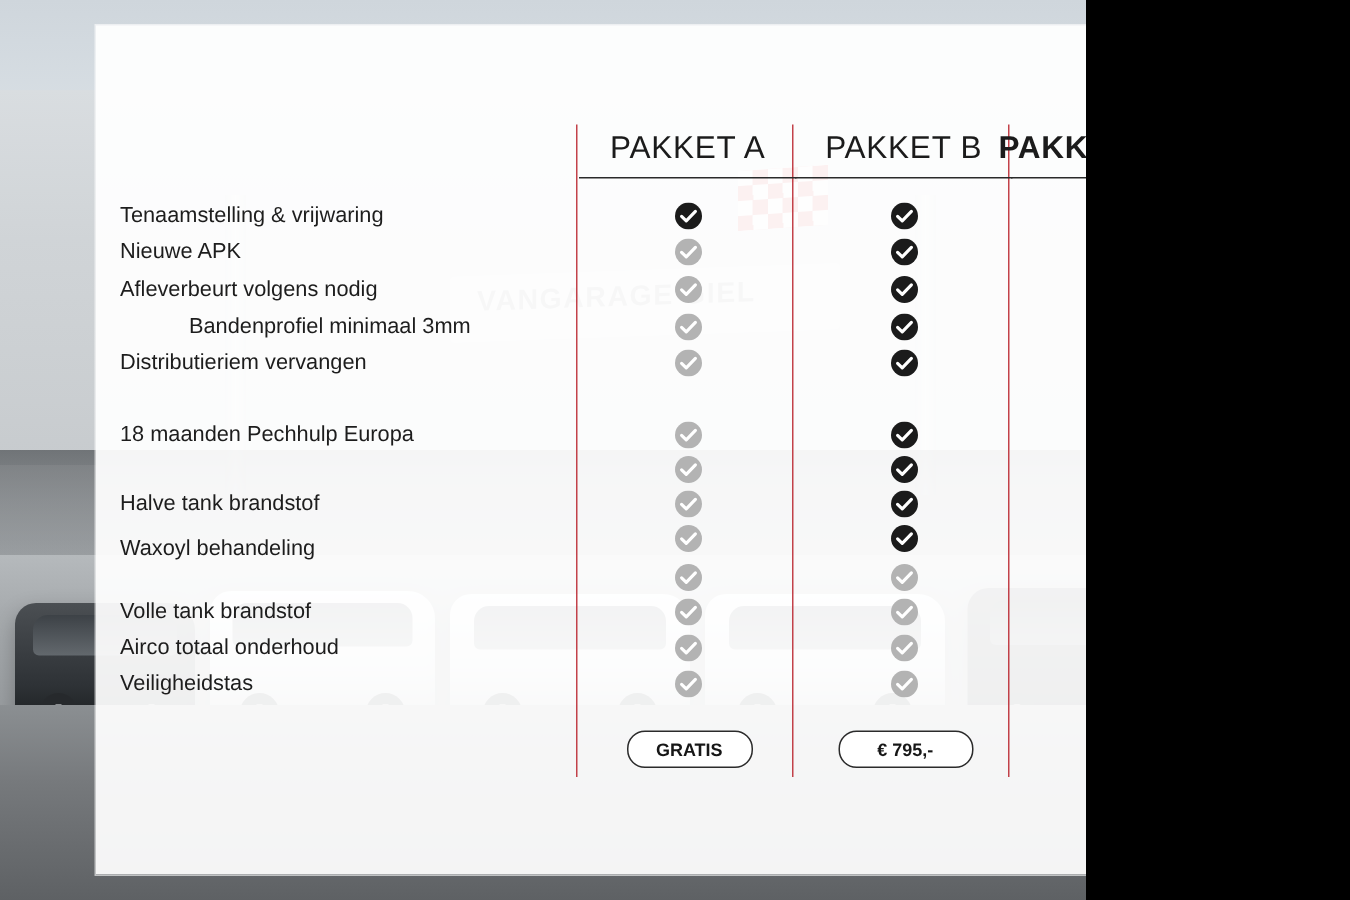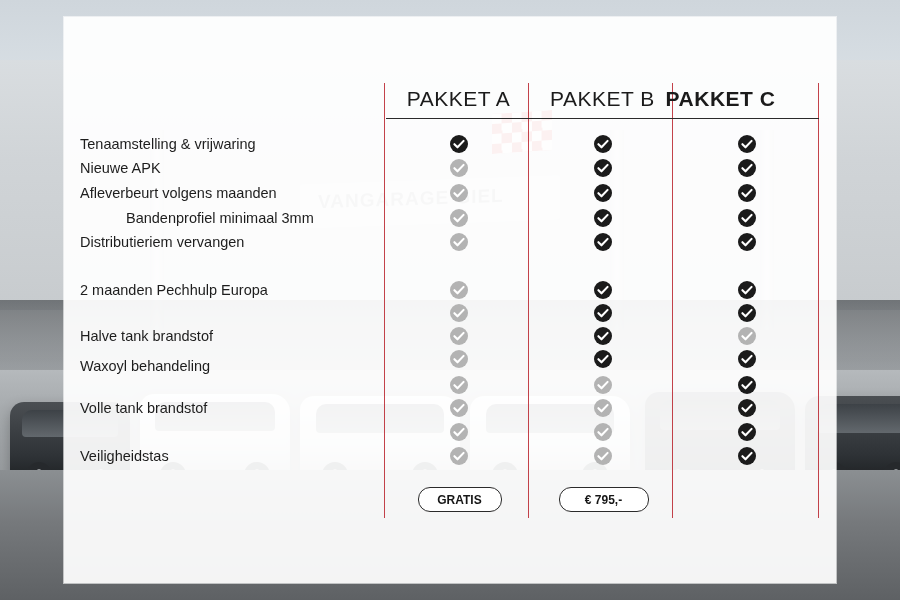--- a/index.html
+++ b/index.html
@@ -7,21 +7,21 @@
     padding: 0;
     width: 900px;
     height: 600px;
     overflow: hidden;
     background: #000;
     font-family: "Liberation Sans", sans-serif;
   }
 
   .stage {
     position: relative;
-    width: 900px;
+    width: 724px;
     height: 600px;
     background: #7dd3fc;
     overflow: hidden;
   }
 
   
   .bg-photo {
     position: absolute;
     left: 0; top: 0;
     width: 900px; height: 600px;
@@ -290,21 +290,21 @@
             <circle cx="9" cy="9" r="9" fill="#1b1b1b"></circle>
             <path d="M4.4 9.2 L7.5 12.3 L13.6 5.9" fill="none" stroke="#ffffff" stroke-width="2.1" stroke-linecap="round" stroke-linejoin="round"></path>
           </svg>
         </div>
         <div class="check" style="left: 673.5px; top: 142px;">
           <svg width="18" height="18" viewBox="0 0 18 18">
             <circle cx="9" cy="9" r="9" fill="#1b1b1b"></circle>
             <path d="M4.4 9.2 L7.5 12.3 L13.6 5.9" fill="none" stroke="#ffffff" stroke-width="2.1" stroke-linecap="round" stroke-linejoin="round"></path>
           </svg>
         </div>
-        <div class="feature" style="top: 168px;">Afleverbeurt volgens maanden</div>
+        <div class="feature" style="top: 168px;">Afleverbeurt volgens nodig</div>
         <div class="check" style="left: 385.5px; top: 167px;">
           <svg width="18" height="18" viewBox="0 0 18 18">
             <circle cx="9" cy="9" r="9" fill="#b3b3b3"></circle>
             <path d="M4.4 9.2 L7.5 12.3 L13.6 5.9" fill="none" stroke="#ffffff" stroke-width="2.1" stroke-linecap="round" stroke-linejoin="round"></path>
           </svg>
         </div>
         <div class="check" style="left: 529.5px; top: 167px;">
           <svg width="18" height="18" viewBox="0 0 18 18">
             <circle cx="9" cy="9" r="9" fill="#1b1b1b"></circle>
             <path d="M4.4 9.2 L7.5 12.3 L13.6 5.9" fill="none" stroke="#ffffff" stroke-width="2.1" stroke-linecap="round" stroke-linejoin="round"></path>
@@ -347,21 +347,21 @@
             <circle cx="9" cy="9" r="9" fill="#1b1b1b"></circle>
             <path d="M4.4 9.2 L7.5 12.3 L13.6 5.9" fill="none" stroke="#ffffff" stroke-width="2.1" stroke-linecap="round" stroke-linejoin="round"></path>
           </svg>
         </div>
         <div class="check" style="left: 673.5px; top: 216px;">
           <svg width="18" height="18" viewBox="0 0 18 18">
             <circle cx="9" cy="9" r="9" fill="#1b1b1b"></circle>
             <path d="M4.4 9.2 L7.5 12.3 L13.6 5.9" fill="none" stroke="#ffffff" stroke-width="2.1" stroke-linecap="round" stroke-linejoin="round"></path>
           </svg>
         </div>
-        <div class="feature" style="top: 265px;">2 maanden Pechhulp Europa</div>
+        <div class="feature" style="top: 265px;">18 maanden Pechhulp Europa</div>
         <div class="check" style="left: 385.5px; top: 264px;">
           <svg width="18" height="18" viewBox="0 0 18 18">
             <circle cx="9" cy="9" r="9" fill="#b3b3b3"></circle>
             <path d="M4.4 9.2 L7.5 12.3 L13.6 5.9" fill="none" stroke="#ffffff" stroke-width="2.1" stroke-linecap="round" stroke-linejoin="round"></path>
           </svg>
         </div>
         <div class="check" style="left: 529.5px; top: 264px;">
           <svg width="18" height="18" viewBox="0 0 18 18">
             <circle cx="9" cy="9" r="9" fill="#1b1b1b"></circle>
             <path d="M4.4 9.2 L7.5 12.3 L13.6 5.9" fill="none" stroke="#ffffff" stroke-width="2.1" stroke-linecap="round" stroke-linejoin="round"></path>
@@ -459,20 +459,21 @@
             <circle cx="9" cy="9" r="9" fill="#b3b3b3"></circle>
             <path d="M4.4 9.2 L7.5 12.3 L13.6 5.9" fill="none" stroke="#ffffff" stroke-width="2.1" stroke-linecap="round" stroke-linejoin="round"></path>
           </svg>
         </div>
         <div class="check" style="left: 673.5px; top: 382px;">
           <svg width="18" height="18" viewBox="0 0 18 18">
             <circle cx="9" cy="9" r="9" fill="#1b1b1b"></circle>
             <path d="M4.4 9.2 L7.5 12.3 L13.6 5.9" fill="none" stroke="#ffffff" stroke-width="2.1" stroke-linecap="round" stroke-linejoin="round"></path>
           </svg>
         </div>
+        <div class="feature" style="top: 407px;">Airco totaal onderhoud</div>
         <div class="check" style="left: 385.5px; top: 406px;">
           <svg width="18" height="18" viewBox="0 0 18 18">
             <circle cx="9" cy="9" r="9" fill="#b3b3b3"></circle>
             <path d="M4.4 9.2 L7.5 12.3 L13.6 5.9" fill="none" stroke="#ffffff" stroke-width="2.1" stroke-linecap="round" stroke-linejoin="round"></path>
           </svg>
         </div>
         <div class="check" style="left: 529.5px; top: 406px;">
           <svg width="18" height="18" viewBox="0 0 18 18">
             <circle cx="9" cy="9" r="9" fill="#b3b3b3"></circle>
             <path d="M4.4 9.2 L7.5 12.3 L13.6 5.9" fill="none" stroke="#ffffff" stroke-width="2.1" stroke-linecap="round" stroke-linejoin="round"></path>

